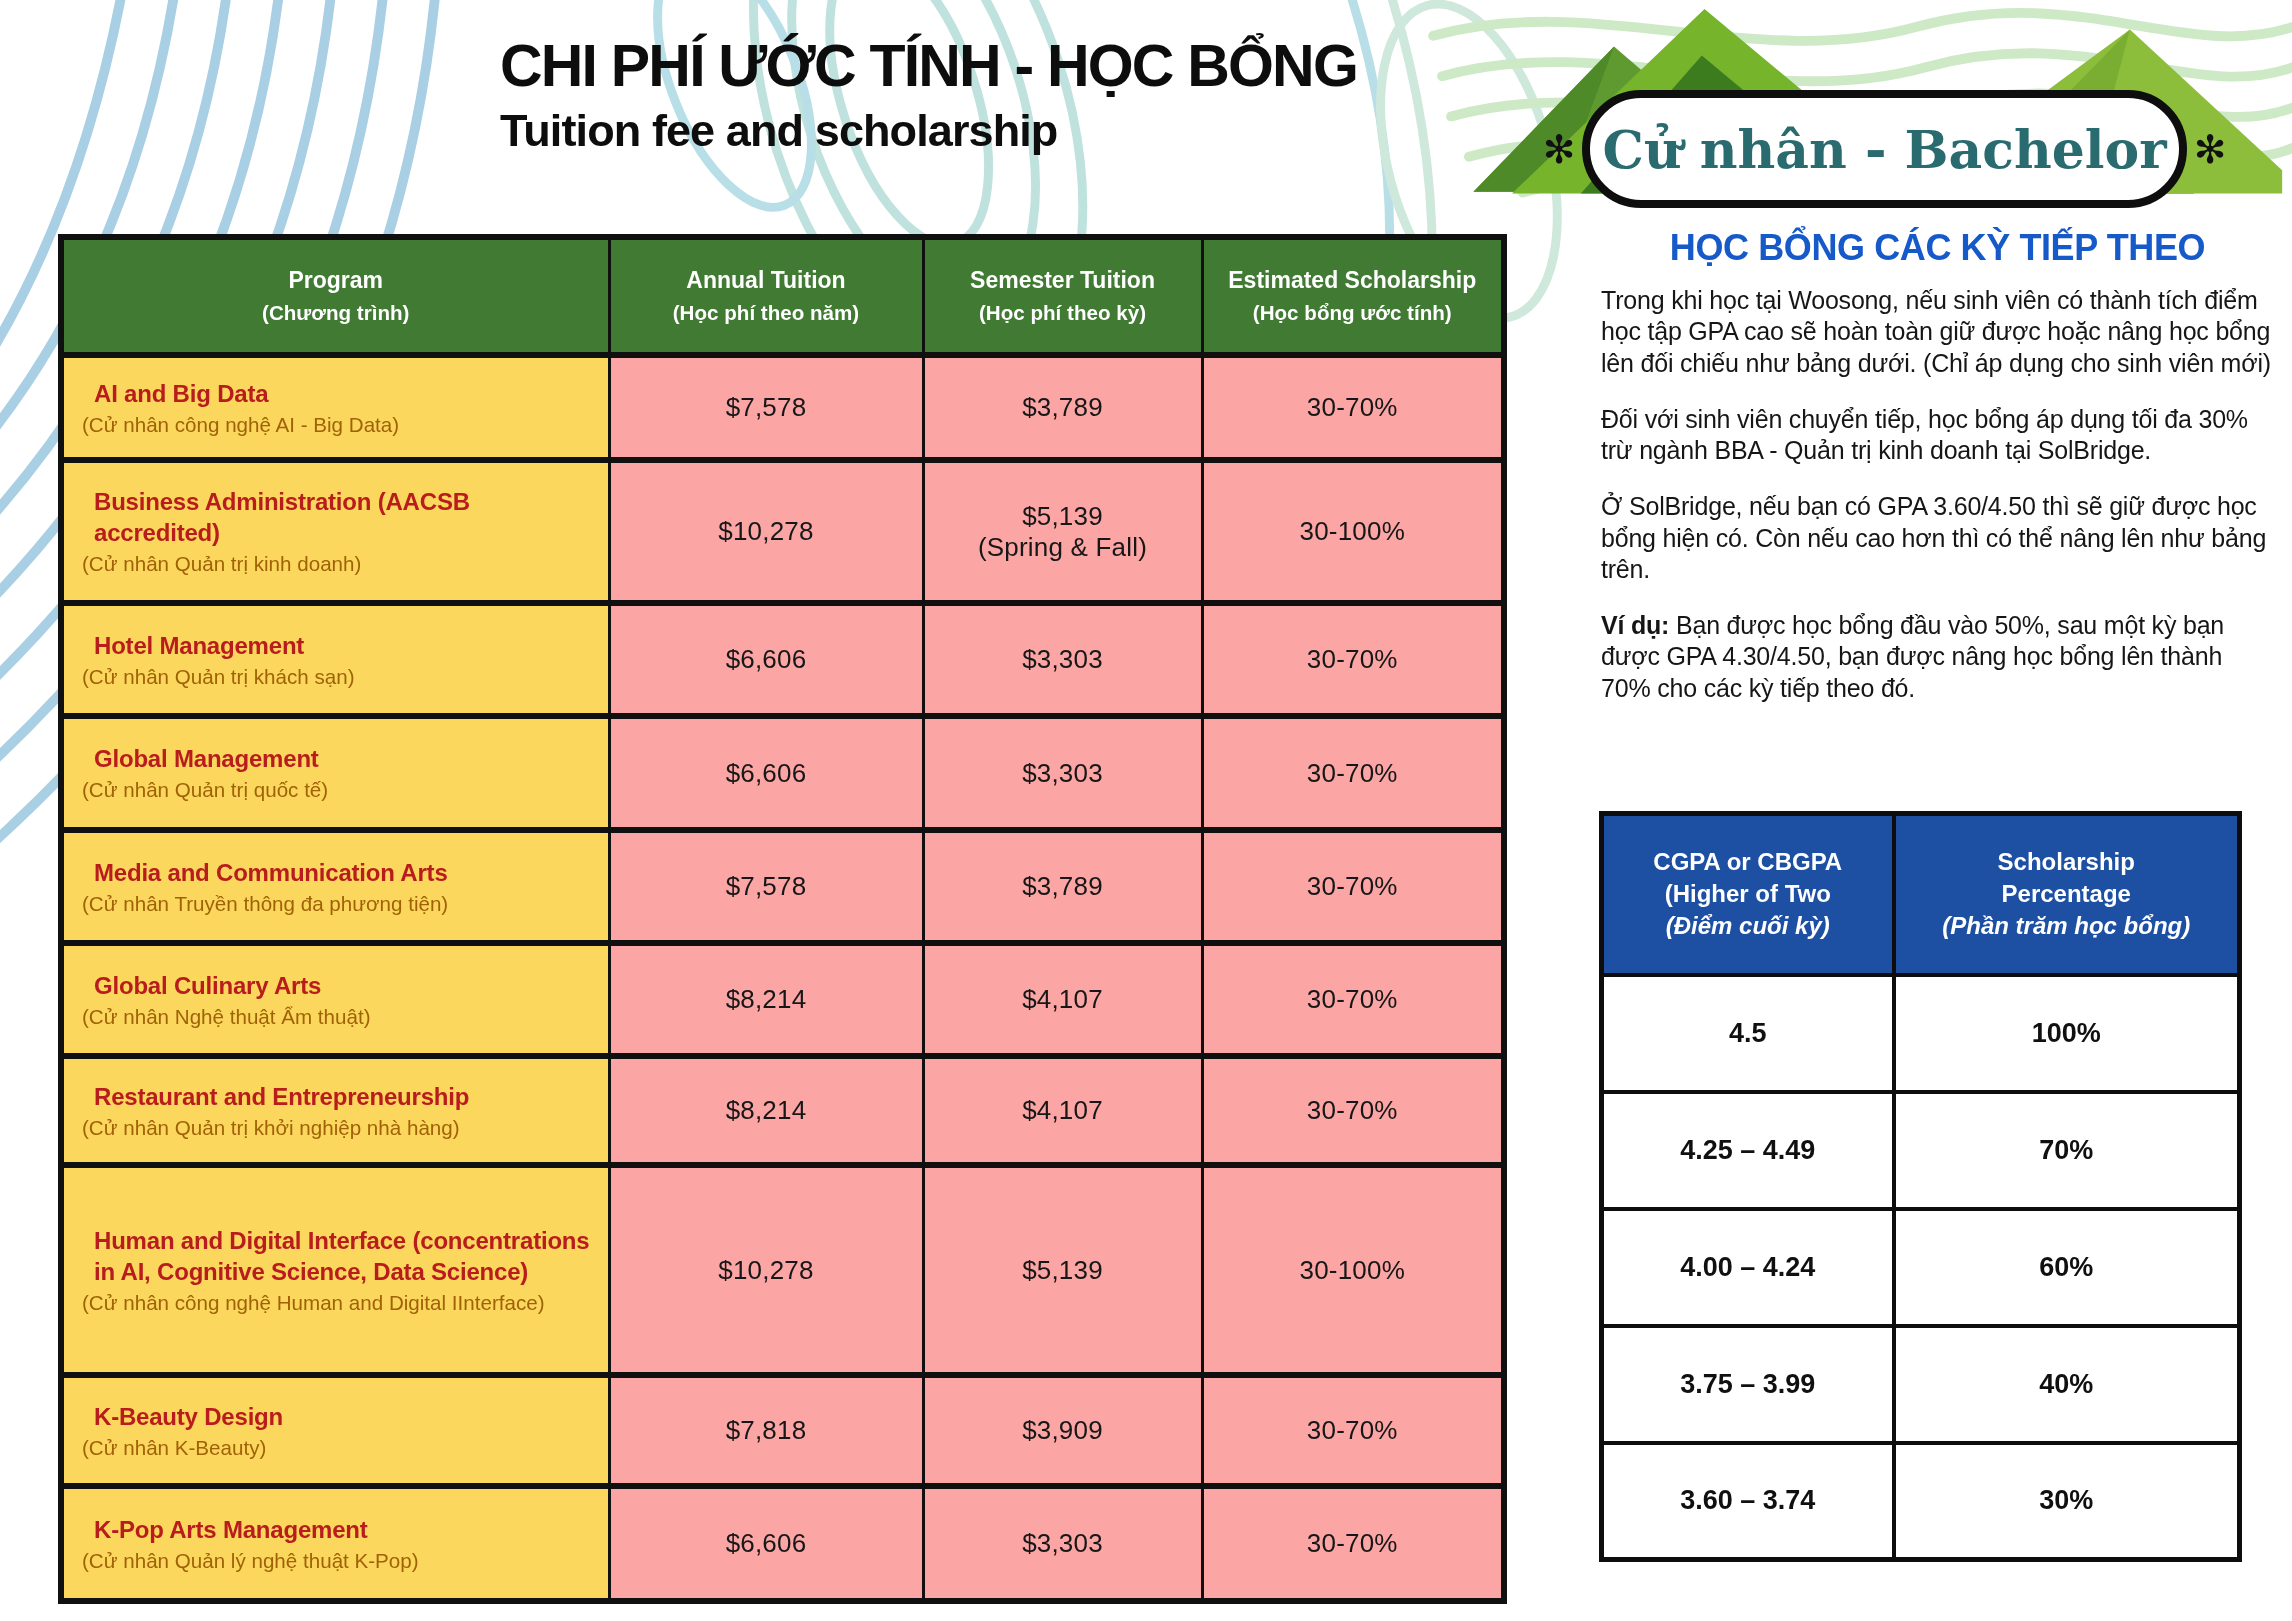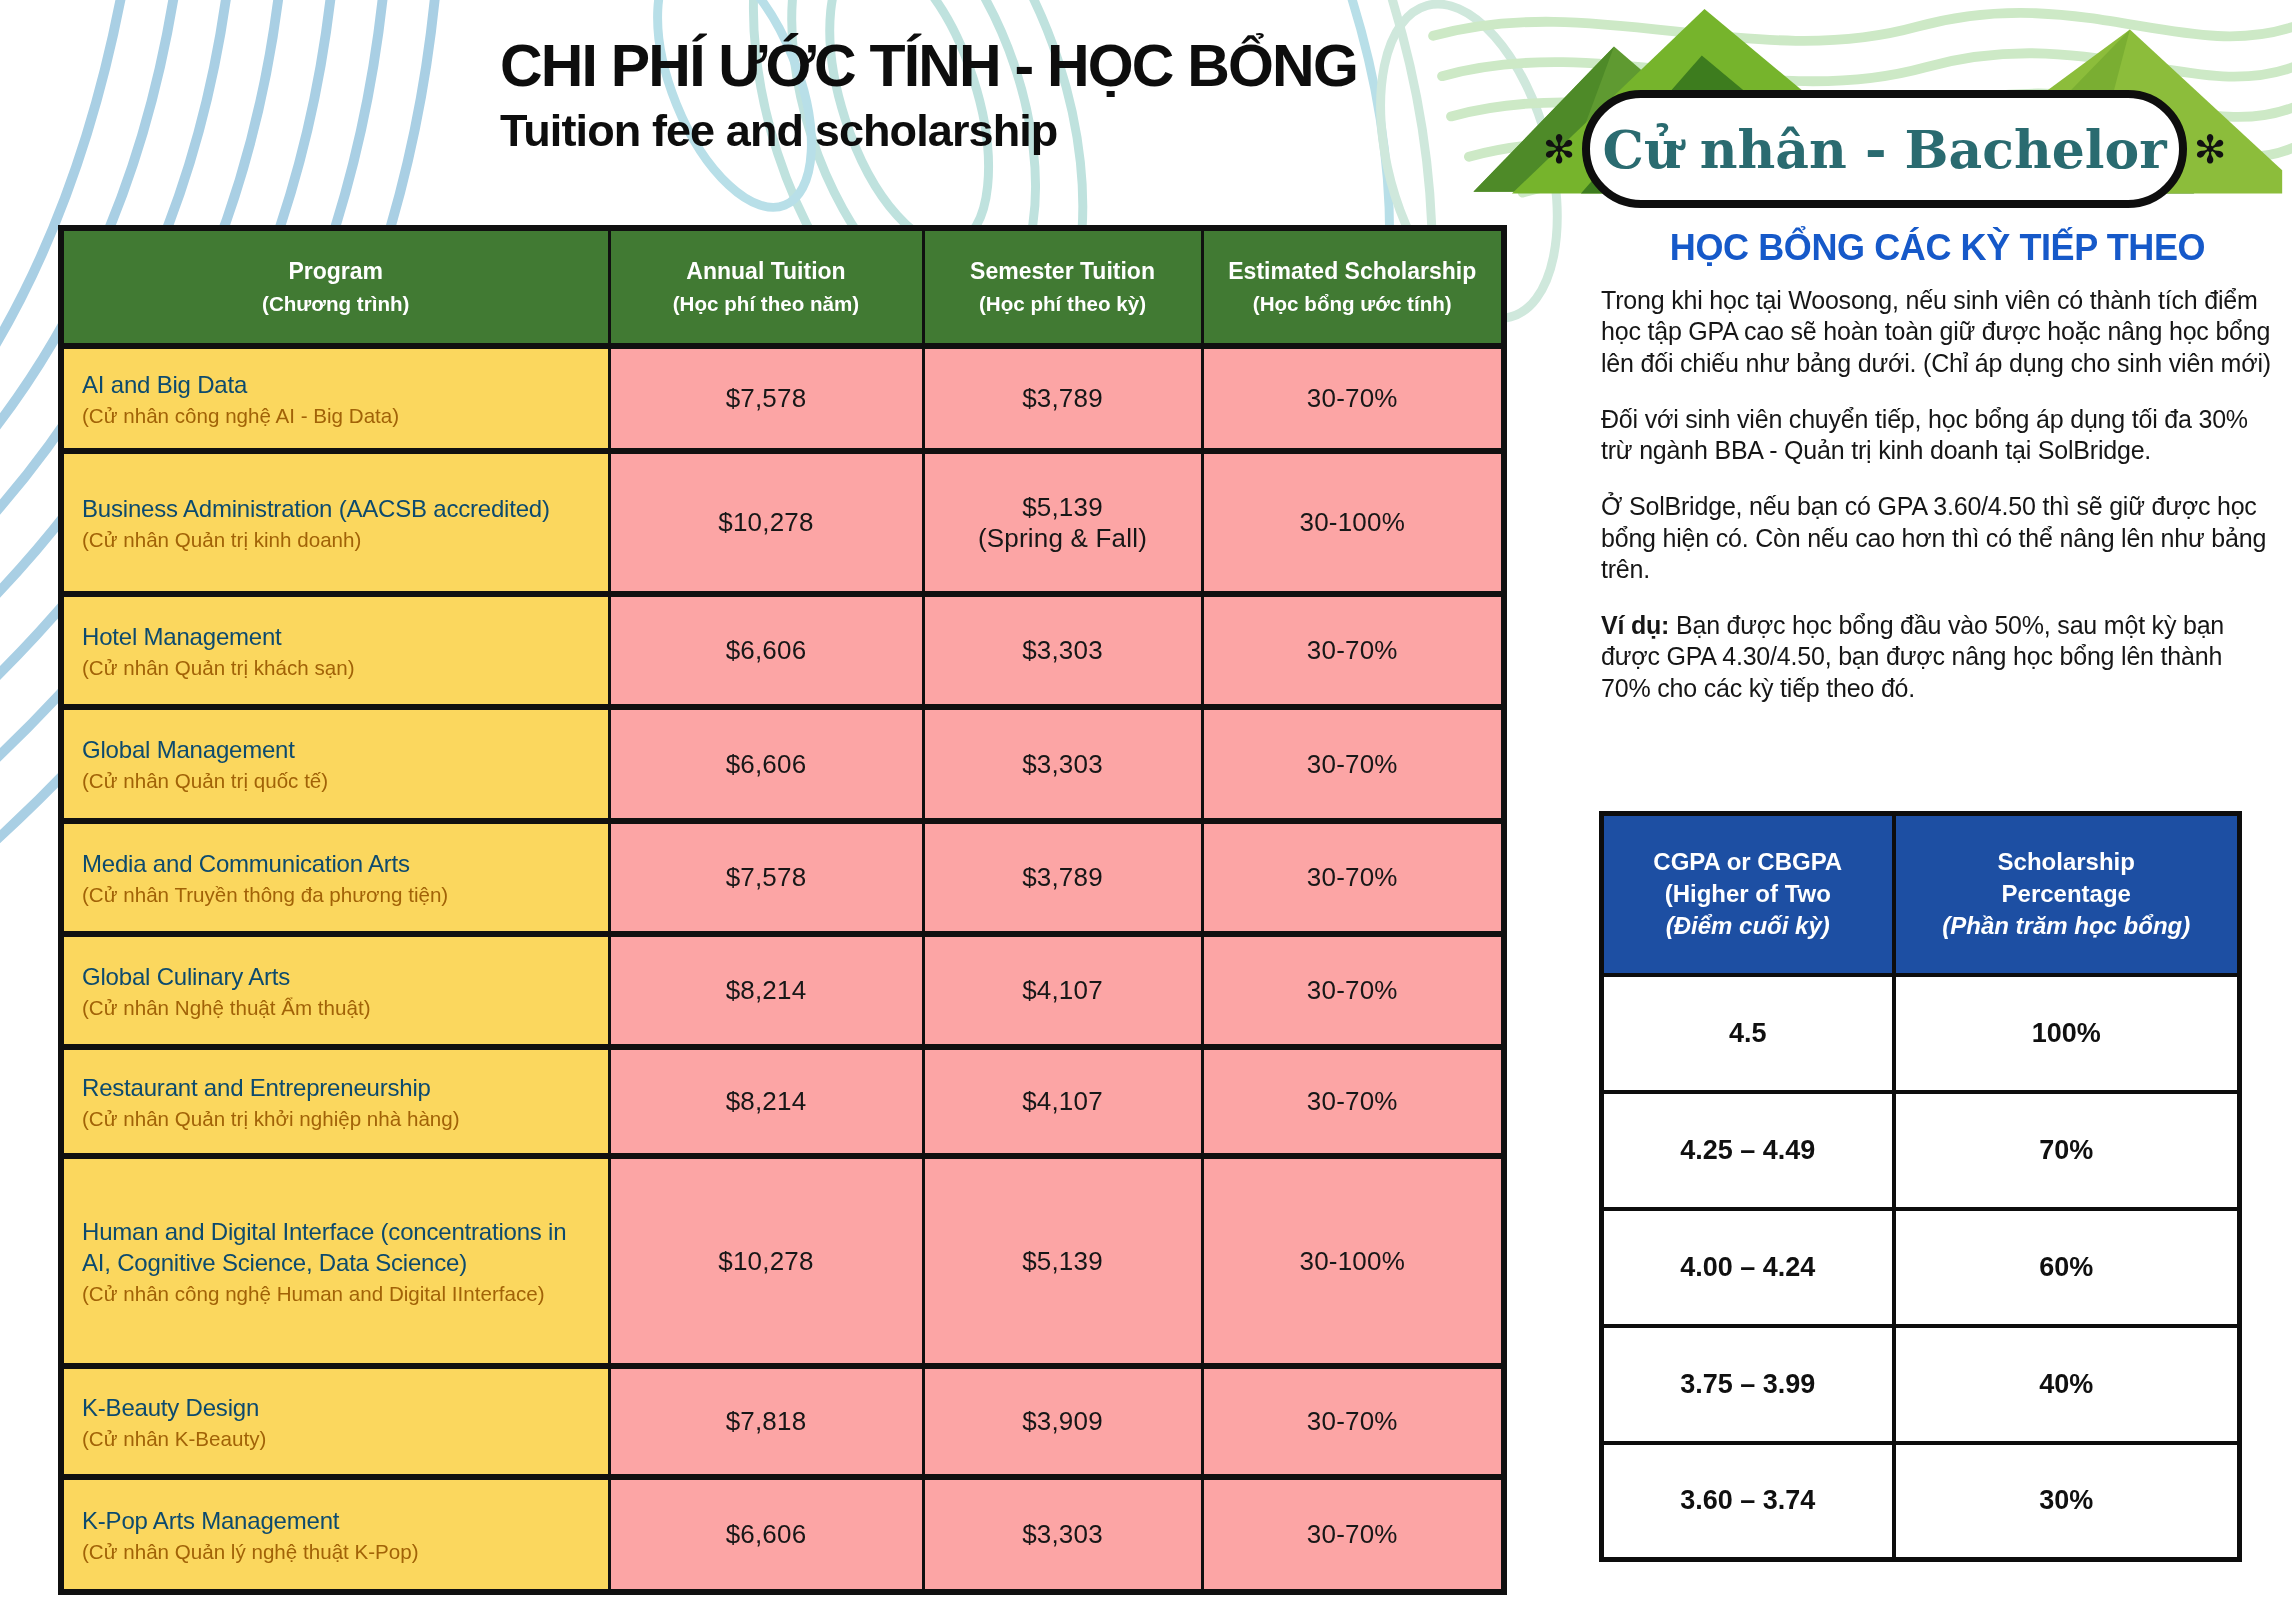--- a/index.html
+++ b/index.html
@@ -26,34 +26,34 @@
     display:flex; align-items:center; justify-content:center; gap:27px;
   }
   .badge .label {
     font-family:"DejaVu Serif",serif; font-weight:700; font-size:52px;
     color:var(--teal); white-space:nowrap;
   }
   .badge .orn { font-size:39px; color:#111; line-height:1; }
 
   
   .main-table {
-    position:absolute; left:58px; top:225px; width:1444px;
+    position:absolute; left:58px; top:234px; width:1444px;
     border-collapse:collapse; table-layout:fixed; background:#fff;
   }
   .main-table th, .main-table td {
     border:3.6px solid #101010; border-top-width:6.3px; border-bottom-width:6.3px;
     vertical-align:middle;
   }
   .main-table { border:6.3px solid #101010; }
   .main-table thead th { background:var(--green); color:#ffffff; height:118px; text-align:center; padding:5.4px; }
   .th-en { font-size:23px; font-weight:700; }
   .th-vi { font-size:20.6px; font-weight:700; margin-top:7.2px; }
   .main-table td { background:#fca5a5; text-align:center; font-size:26px; color:#171717; }
   .main-table td.program { background:var(--yellow); text-align:left; padding:12.5px 18px; }
-  .prog-name { font-size:24px; font-weight:400; color:#0c4a6e; line-height:1.3; letter-spacing:-0.2px; }
+  .prog-name { font-size:24px; font-weight:700; color:#b91c1c; line-height:1.3; letter-spacing:-0.2px;margin-left:12px; }
   .prog-sub  { font-size:20.6px; font-weight:400; color:#a16207; line-height:1.25; margin-top:2.7px; }
   .money { font-weight:400; letter-spacing:0.2px; }
   #main-rows tr:nth-child(1) td {height:105px}
   #main-rows tr:nth-child(2) td {height:143px}
   #main-rows tr:nth-child(3) td {height:113px}
   #main-rows tr:nth-child(4) td {height:114px}
   #main-rows tr:nth-child(5) td {height:113px}
   #main-rows tr:nth-child(6) td {height:113px}
   #main-rows tr:nth-child(7) td {height:109px}
   #main-rows tr:nth-child(8) td {height:210px}

